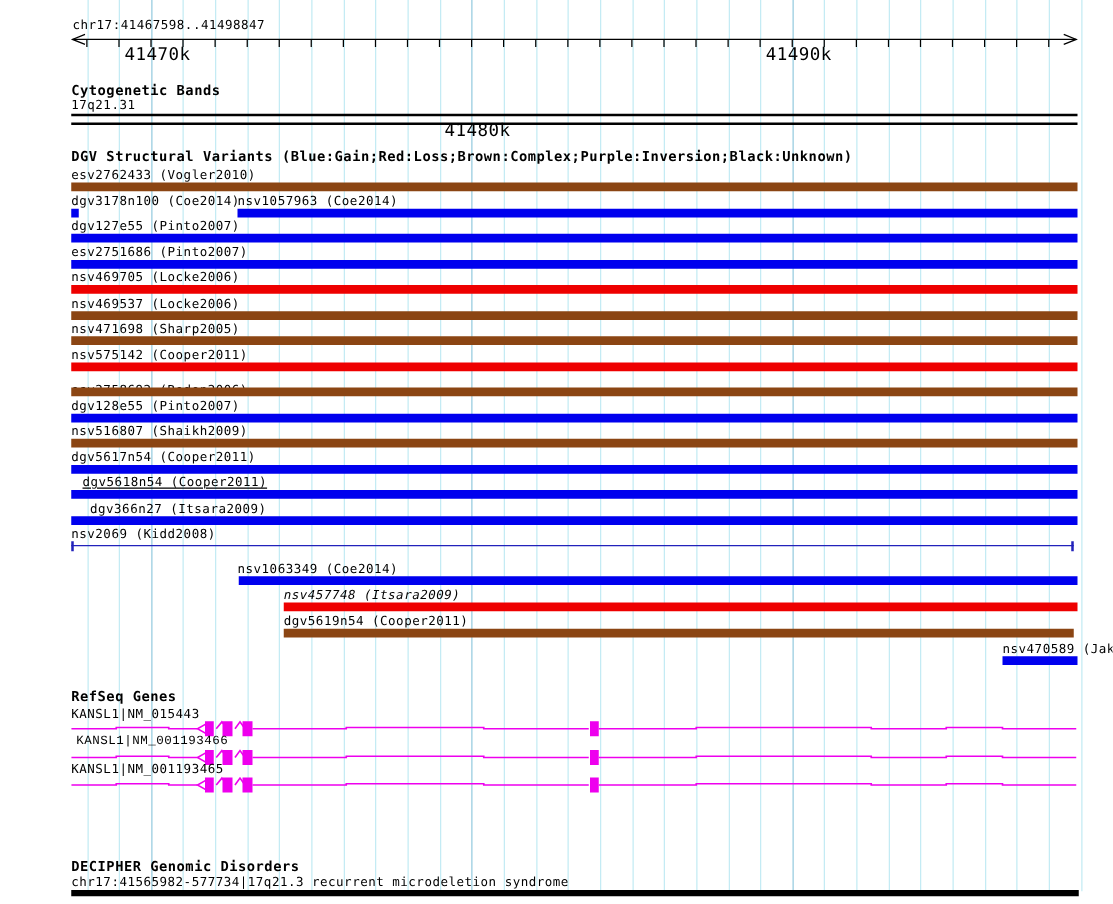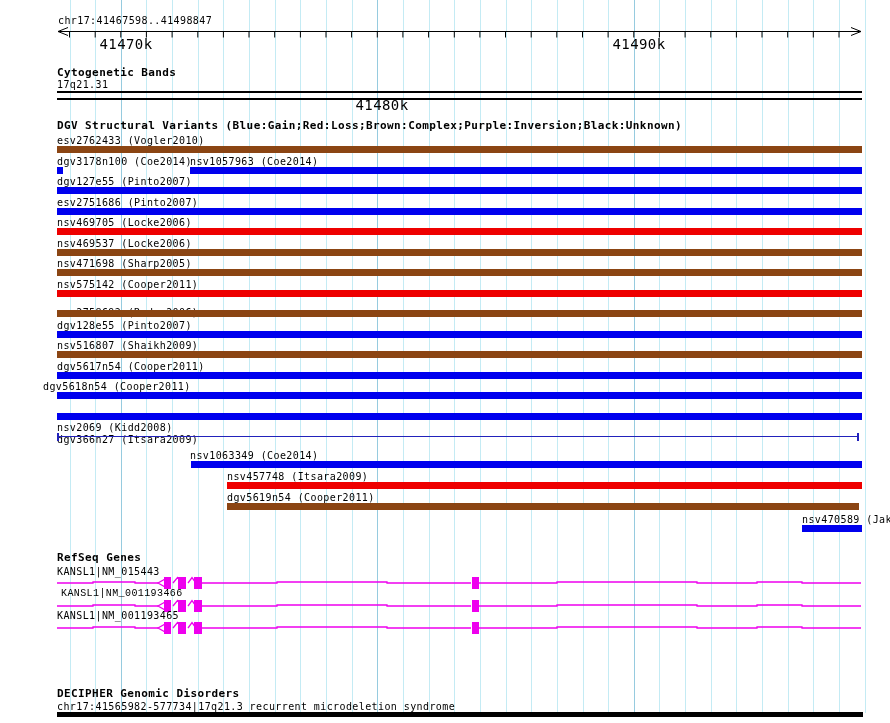--- a/index.html
+++ b/index.html
@@ -127,33 +127,33 @@
     <div class="lbl" style="left: 57px; top: 279px;">nsv575142 (Cooper2011)</div>
     <div class="bar" style="left: 57px; top: 290px; width: 805px; background: rgb(238, 0, 0);"></div>
     <div class="lbl" style="left: 57px; top: 299px; margin-top: 8px;">esv2758692 (Redon2006)</div>
     <div class="bar" style="left: 57px; top: 310px; width: 805px; background: rgb(139, 69, 19);"></div>
     <div class="lbl" style="left: 57px; top: 320px;">dgv128e55 (Pinto2007)</div>
     <div class="bar" style="left: 57px; top: 331px; width: 805px; background: rgb(0, 0, 238);"></div>
     <div class="lbl" style="left: 57px; top: 340px;">nsv516807 (Shaikh2009)</div>
     <div class="bar" style="left: 57px; top: 351px; width: 805px; background: rgb(139, 69, 19);"></div>
     <div class="lbl" style="left: 57px; top: 361px;">dgv5617n54 (Cooper2011)</div>
     <div class="bar" style="left: 57px; top: 372px; width: 805px; background: rgb(0, 0, 238);"></div>
-    <div class="lbl" style="left: 43px; top: 381px;">dgv5618n54 (Cooper2011)</div>
+    <div class="lbl" style="left: 66px; top: 381px; text-decoration: underline;">dgv5618n54 (Cooper2011)</div>
     <div class="bar" style="left: 57px; top: 392px; width: 805px; background: rgb(0, 0, 238);"></div>
-    <div class="lbl" style="left: 57px; top: 402px; margin-top: 32px;">dgv366n27 (Itsara2009)</div>
+    <div class="lbl" style="left: 72px; top: 402px;">dgv366n27 (Itsara2009)</div>
     <div class="bar" style="left: 57px; top: 413px; width: 805px; background: rgb(0, 0, 238);"></div>
     <div class="lbl" style="left: 57px; top: 422px;">nsv2069 (Kidd2008)</div>
     <div class="range-line" style="left: 57px; top: 433px; width: 802px; height: 8px;">
       <div class="rl" style="background: rgb(34, 34, 187);"></div>
       <div class="tick-l" style="background: rgb(34, 34, 187);"></div>
       <div class="tick-r" style="background: rgb(34, 34, 187);"></div>
     </div>
     <div class="lbl" style="left: 190px; top: 450px;">nsv1063349 (Coe2014)</div>
     <div class="bar" style="left: 191px; top: 461px; width: 671px; background: rgb(0, 0, 238);"></div>
-    <div class="lbl" style="left: 227px; top: 471px;">nsv457748 (Itsara2009)</div>
+    <div class="lbl" style="left: 227px; top: 471px; font-style: italic;">nsv457748 (Itsara2009)</div>
     <div class="bar" style="left: 227px; top: 482px; width: 635px; background: rgb(238, 0, 0);"></div>
     <div class="lbl" style="left: 227px; top: 492px;">dgv5619n54 (Cooper2011)</div>
     <div class="bar" style="left: 227px; top: 503px; width: 632px; background: rgb(139, 69, 19);"></div>
     <div class="lbl" style="left: 802px; top: 514px;">nsv470589 (Jako</div>
     <div class="bar" style="left: 802px; top: 525px; width: 60px; background: rgb(0, 0, 238);"></div>
   </div>
 
 <div class="hdr" style="left:57px;top:552px;">RefSeq Genes</div>
 <div id="gene-rows">
     <div class="lbl" style="left: 57px; top: 566px;">KANSL1|NM_015443</div>

